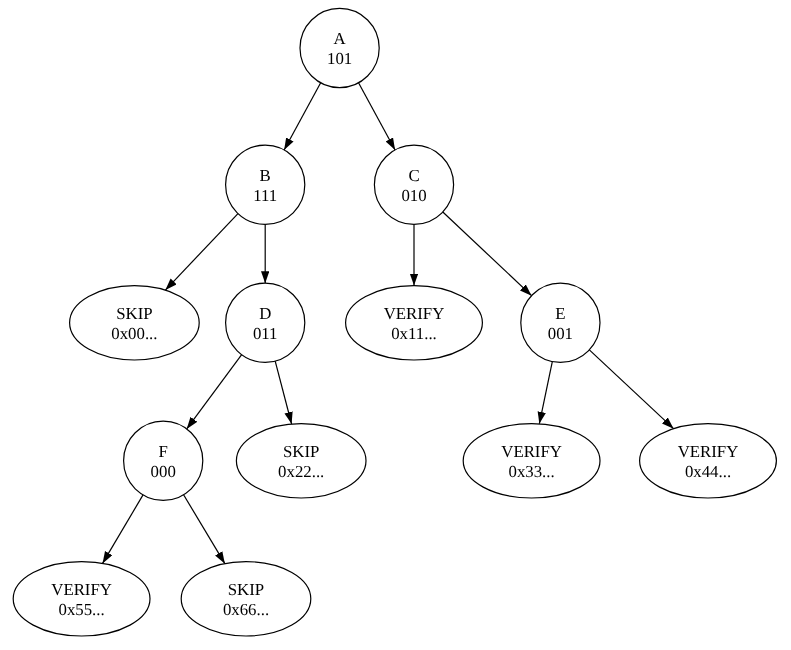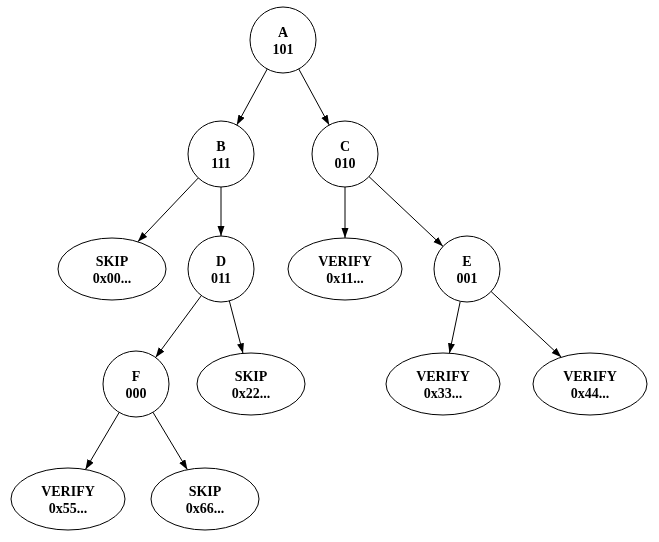--- a/index.html
+++ b/index.html
@@ -12,21 +12,20 @@
     margin: 0;
     padding: 0;
     background: var(--diagram-bg);
   }
   #diagram-container {
     width: 659px;
     height: 542px;
     position: relative;
     background: var(--diagram-bg);
     overflow: hidden;
-    font-weight: bold;
   }
   svg { display: block; }
   .node-shape {
     fill: var(--diagram-fill);
     stroke: var(--diagram-stroke);
     stroke-width: 1;
   }
   .node-label {
     font-family: "Liberation Serif", serif;
     font-size: 14px;

